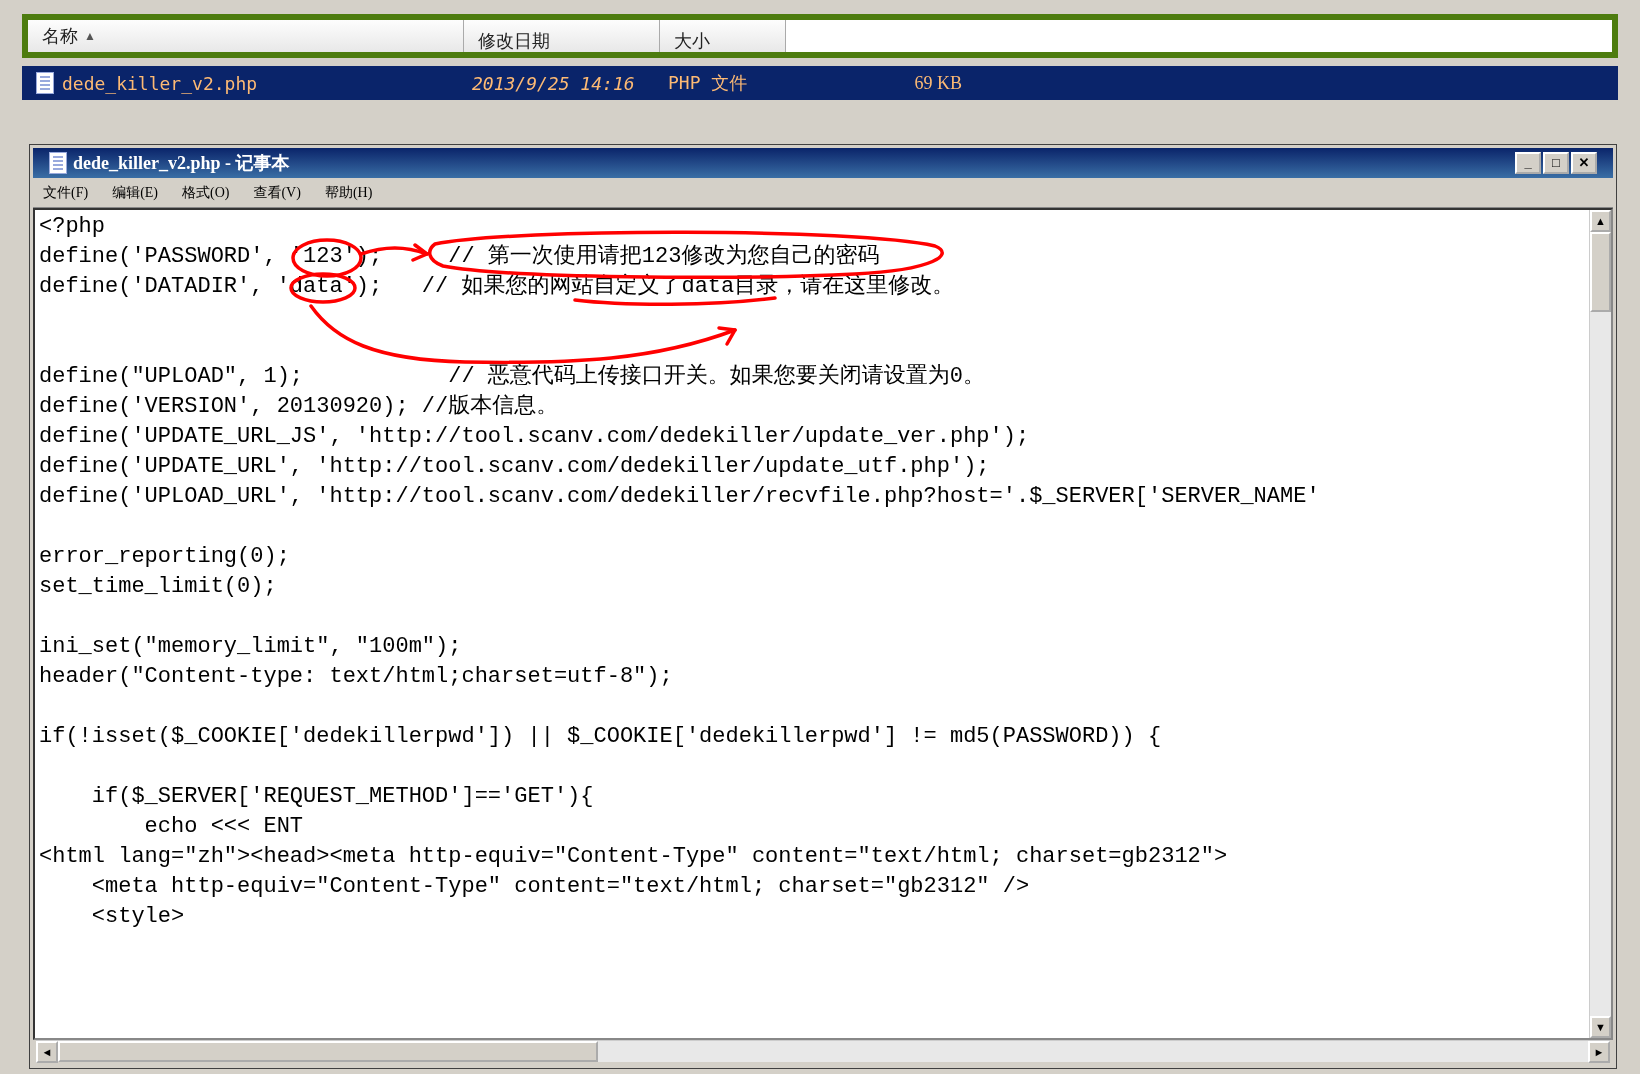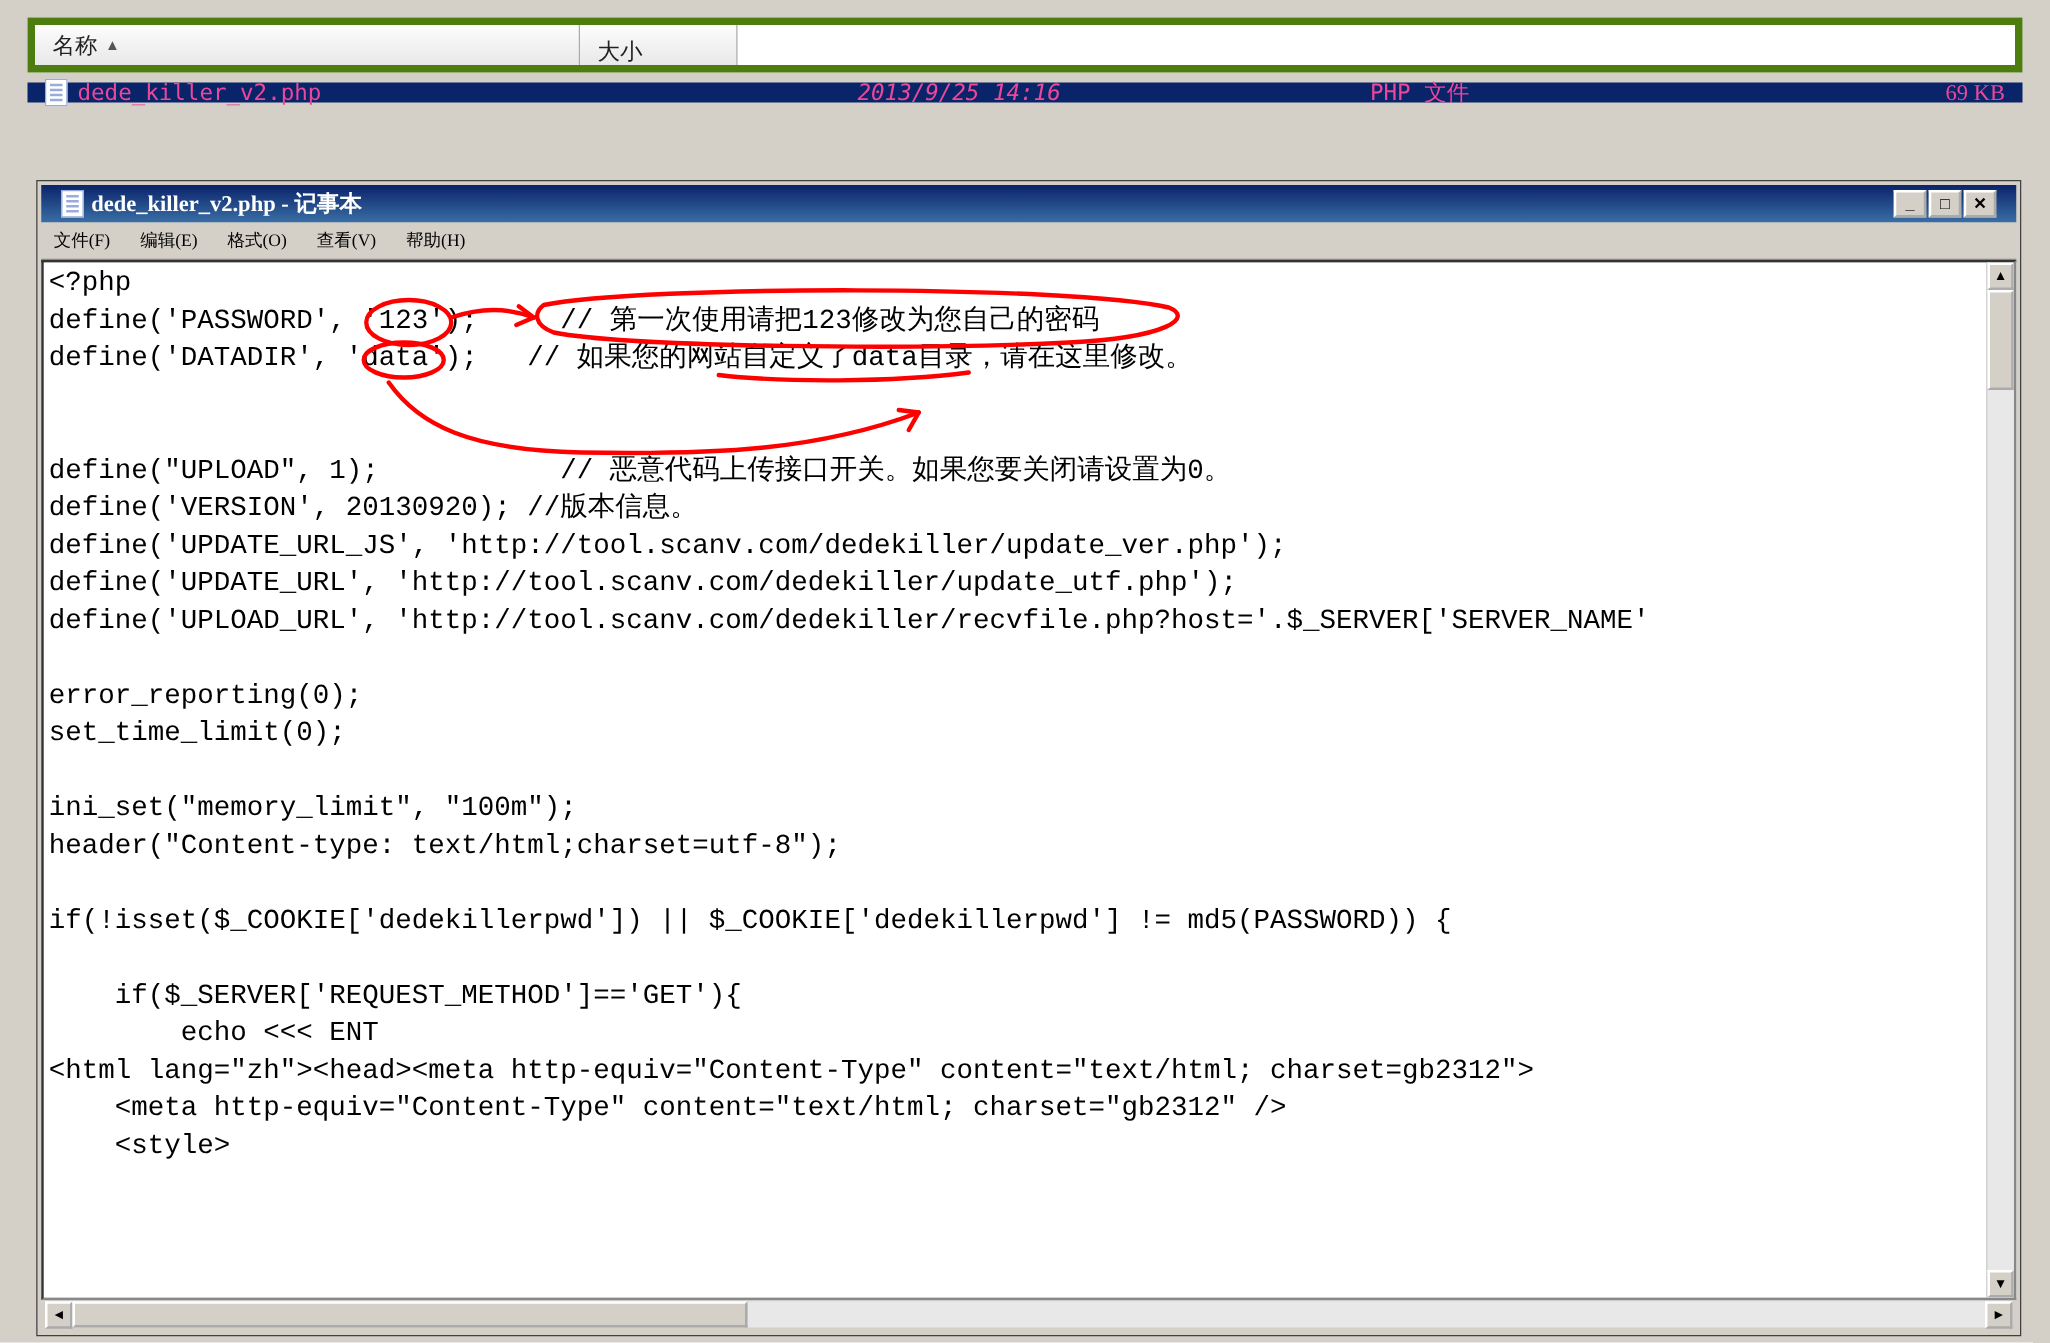--- a/index.html
+++ b/index.html
@@ -32,28 +32,27 @@
 .col-name { flex: 0 0 436px; display:flex; align-items:center; gap:6px;}
 .col-date { flex: 0 0 196px; }
 .col-type { flex: 0 0 196px; }
 .col-size { flex: 0 0 126px; }
 
 .sort-arrow { font-size:12px; color:#555; }
 
 
 .explorer-row {
   background: #0a246a;
-  color: #ec4899;
-  display: flex;
-  height: 16px;
+  color: #fdba74;
+  display: flex;
+  height: 34px;
   margin: 8px 22px 0 22px;
   align-items: center;
   font-family: "SimSun", monospace;
   font-size: 18px;
-  justify-content: space-between;
 }
 .explorer-row .rcol { padding: 4px 14px; }
 .rcol-name { flex: 0 0 436px; display:flex; align-items:center; gap:8px;}
 .rcol-date { flex: 0 0 196px; font-style: italic; }
 .rcol-type { flex: 0 0 196px; }
 .rcol-size { flex: 0 0 126px; text-align:right;font-family:Liberation Serif, serif; }
 
 .file-icon {
   width: 18px; height: 22px; background:#fff; border:1px solid #9ad; position:relative;
 }
@@ -157,20 +156,23 @@
 .annot svg { width:100%; height:100%; }
 
 </style>
 </head>
 <body>
 
 <div class="explorer-header">
   <div class="col col-name">
     <span>名称</span>
     <span class="sort-arrow">▲</span>
+  </div>
+  <div class="col col-date">
+    <span>修改日期</span>
   </div>
   <div class="col col-size">
     <span>大小</span>
   </div>
 </div>
 
 <div class="explorer-row">
   <div class="rcol rcol-name">
     <span class="file-icon"></span>
     <span>dede_killer_v2.php</span>

